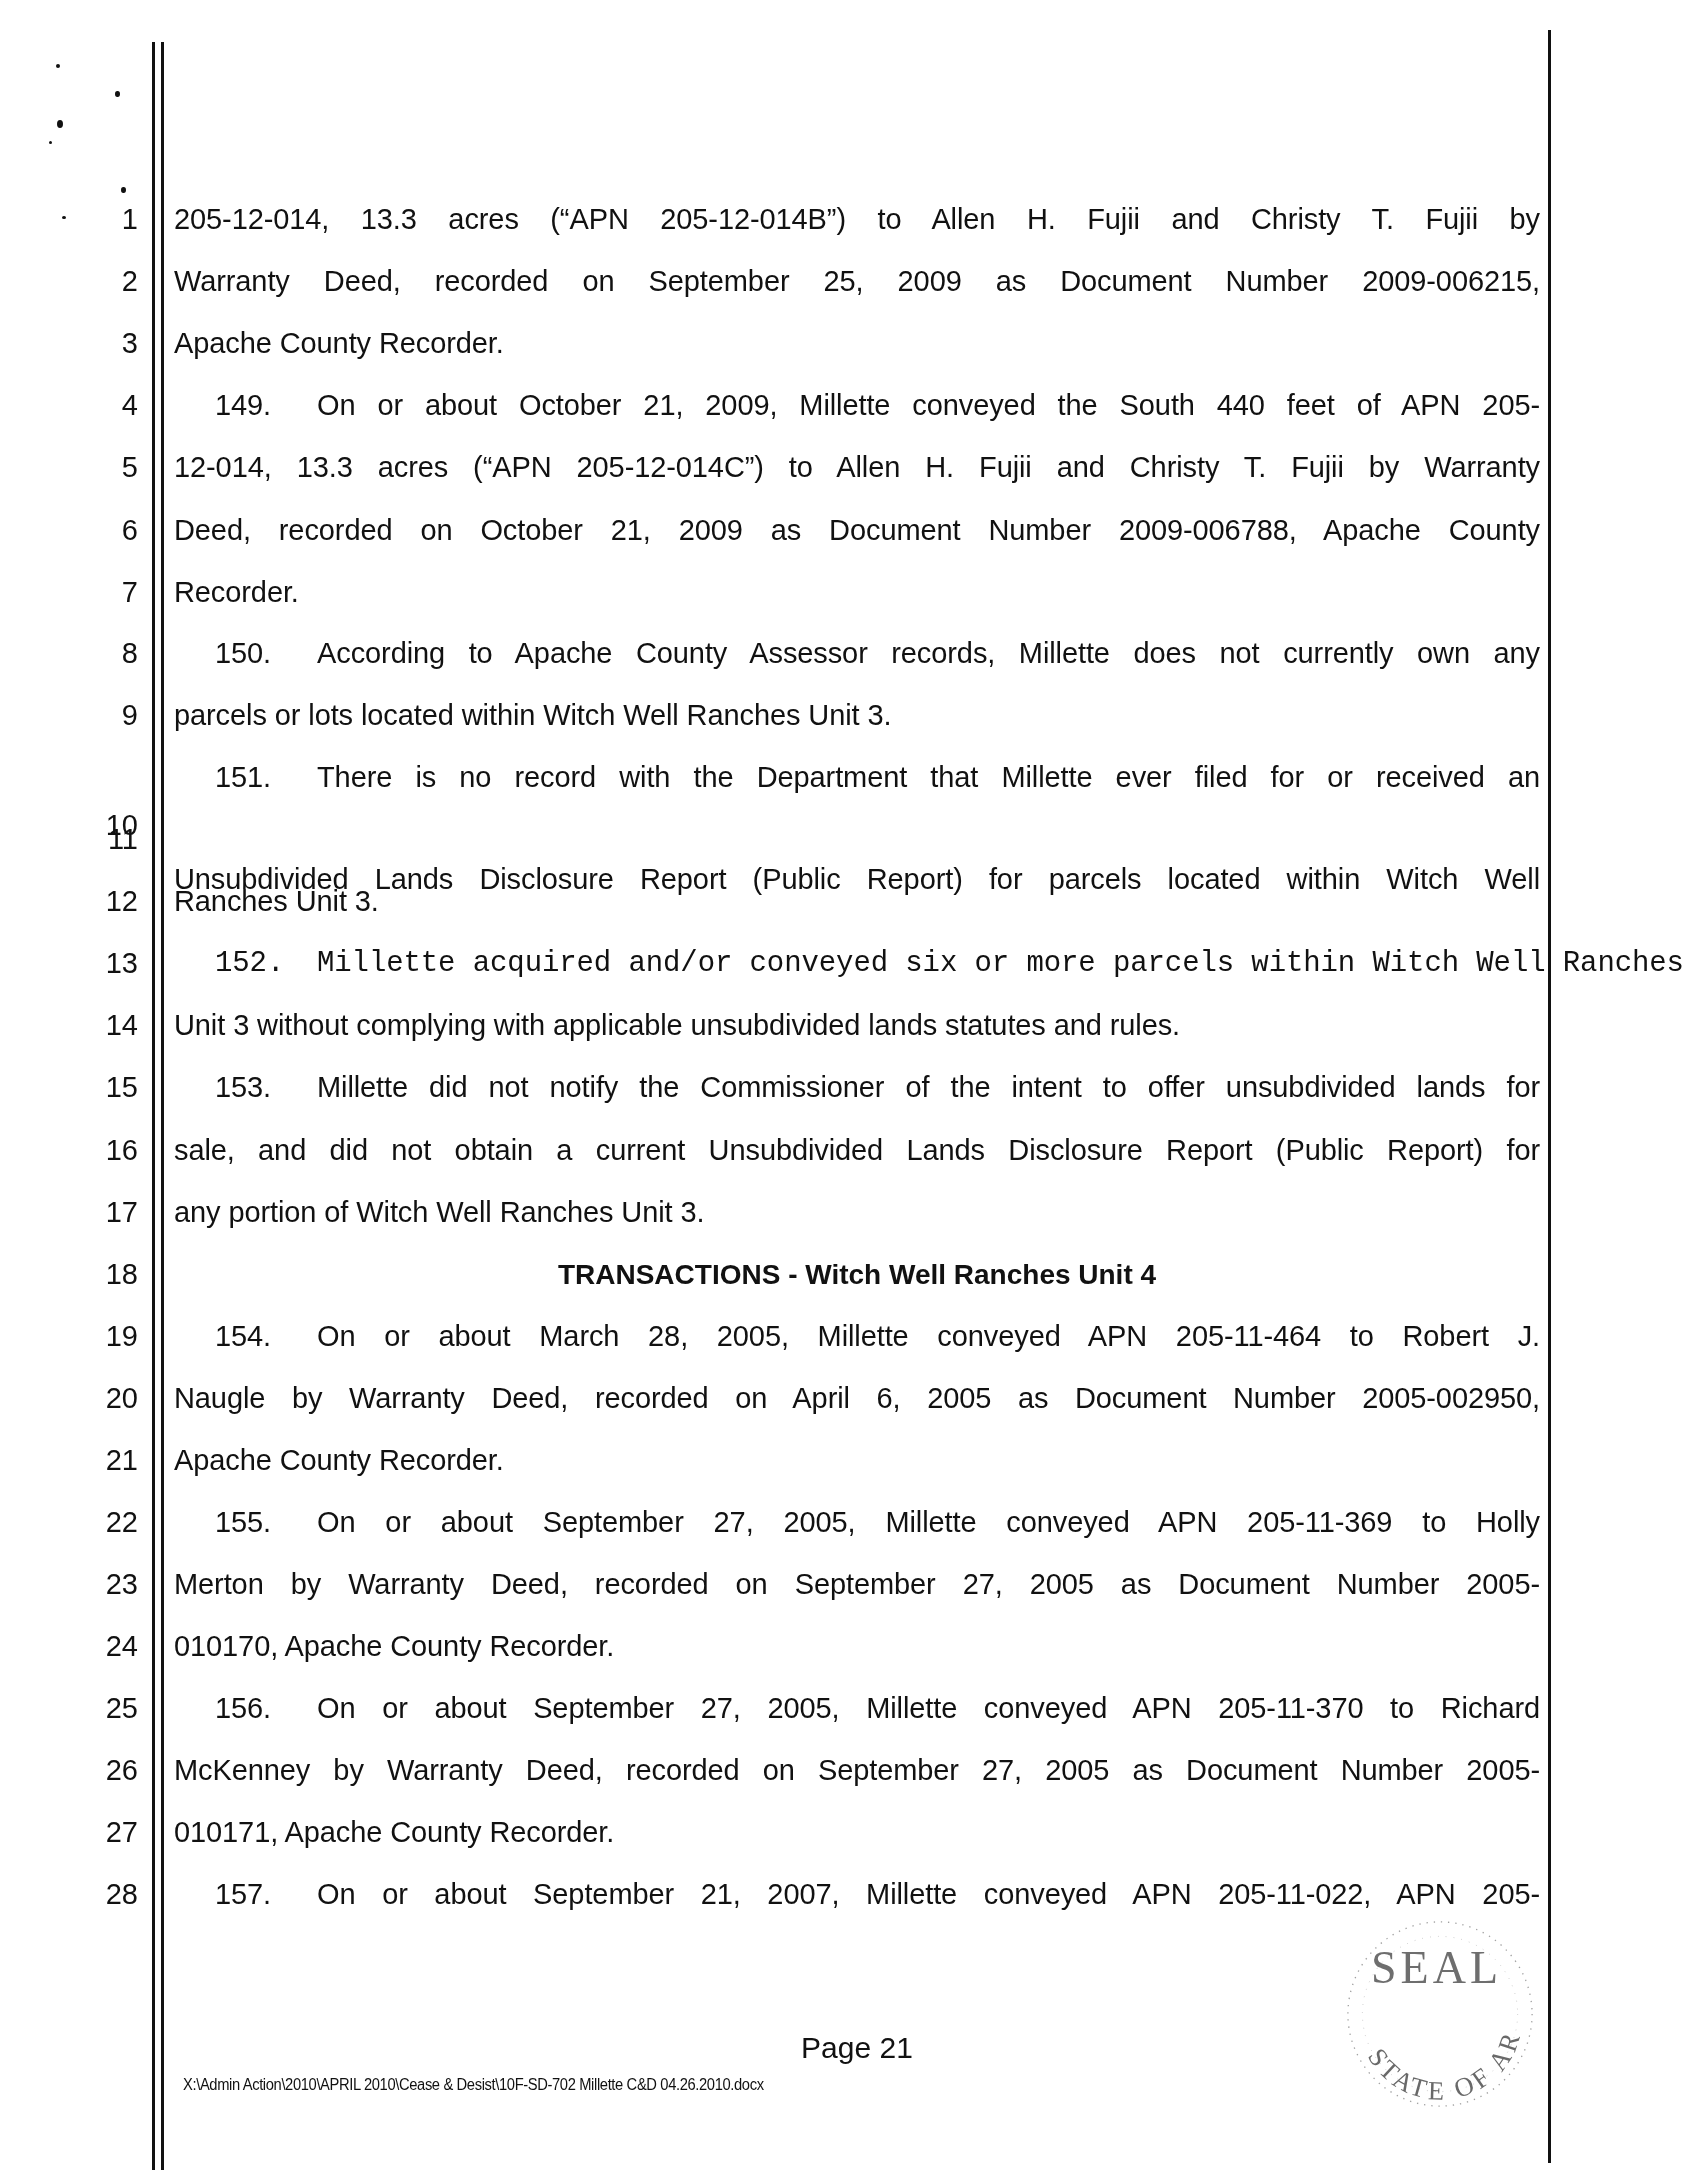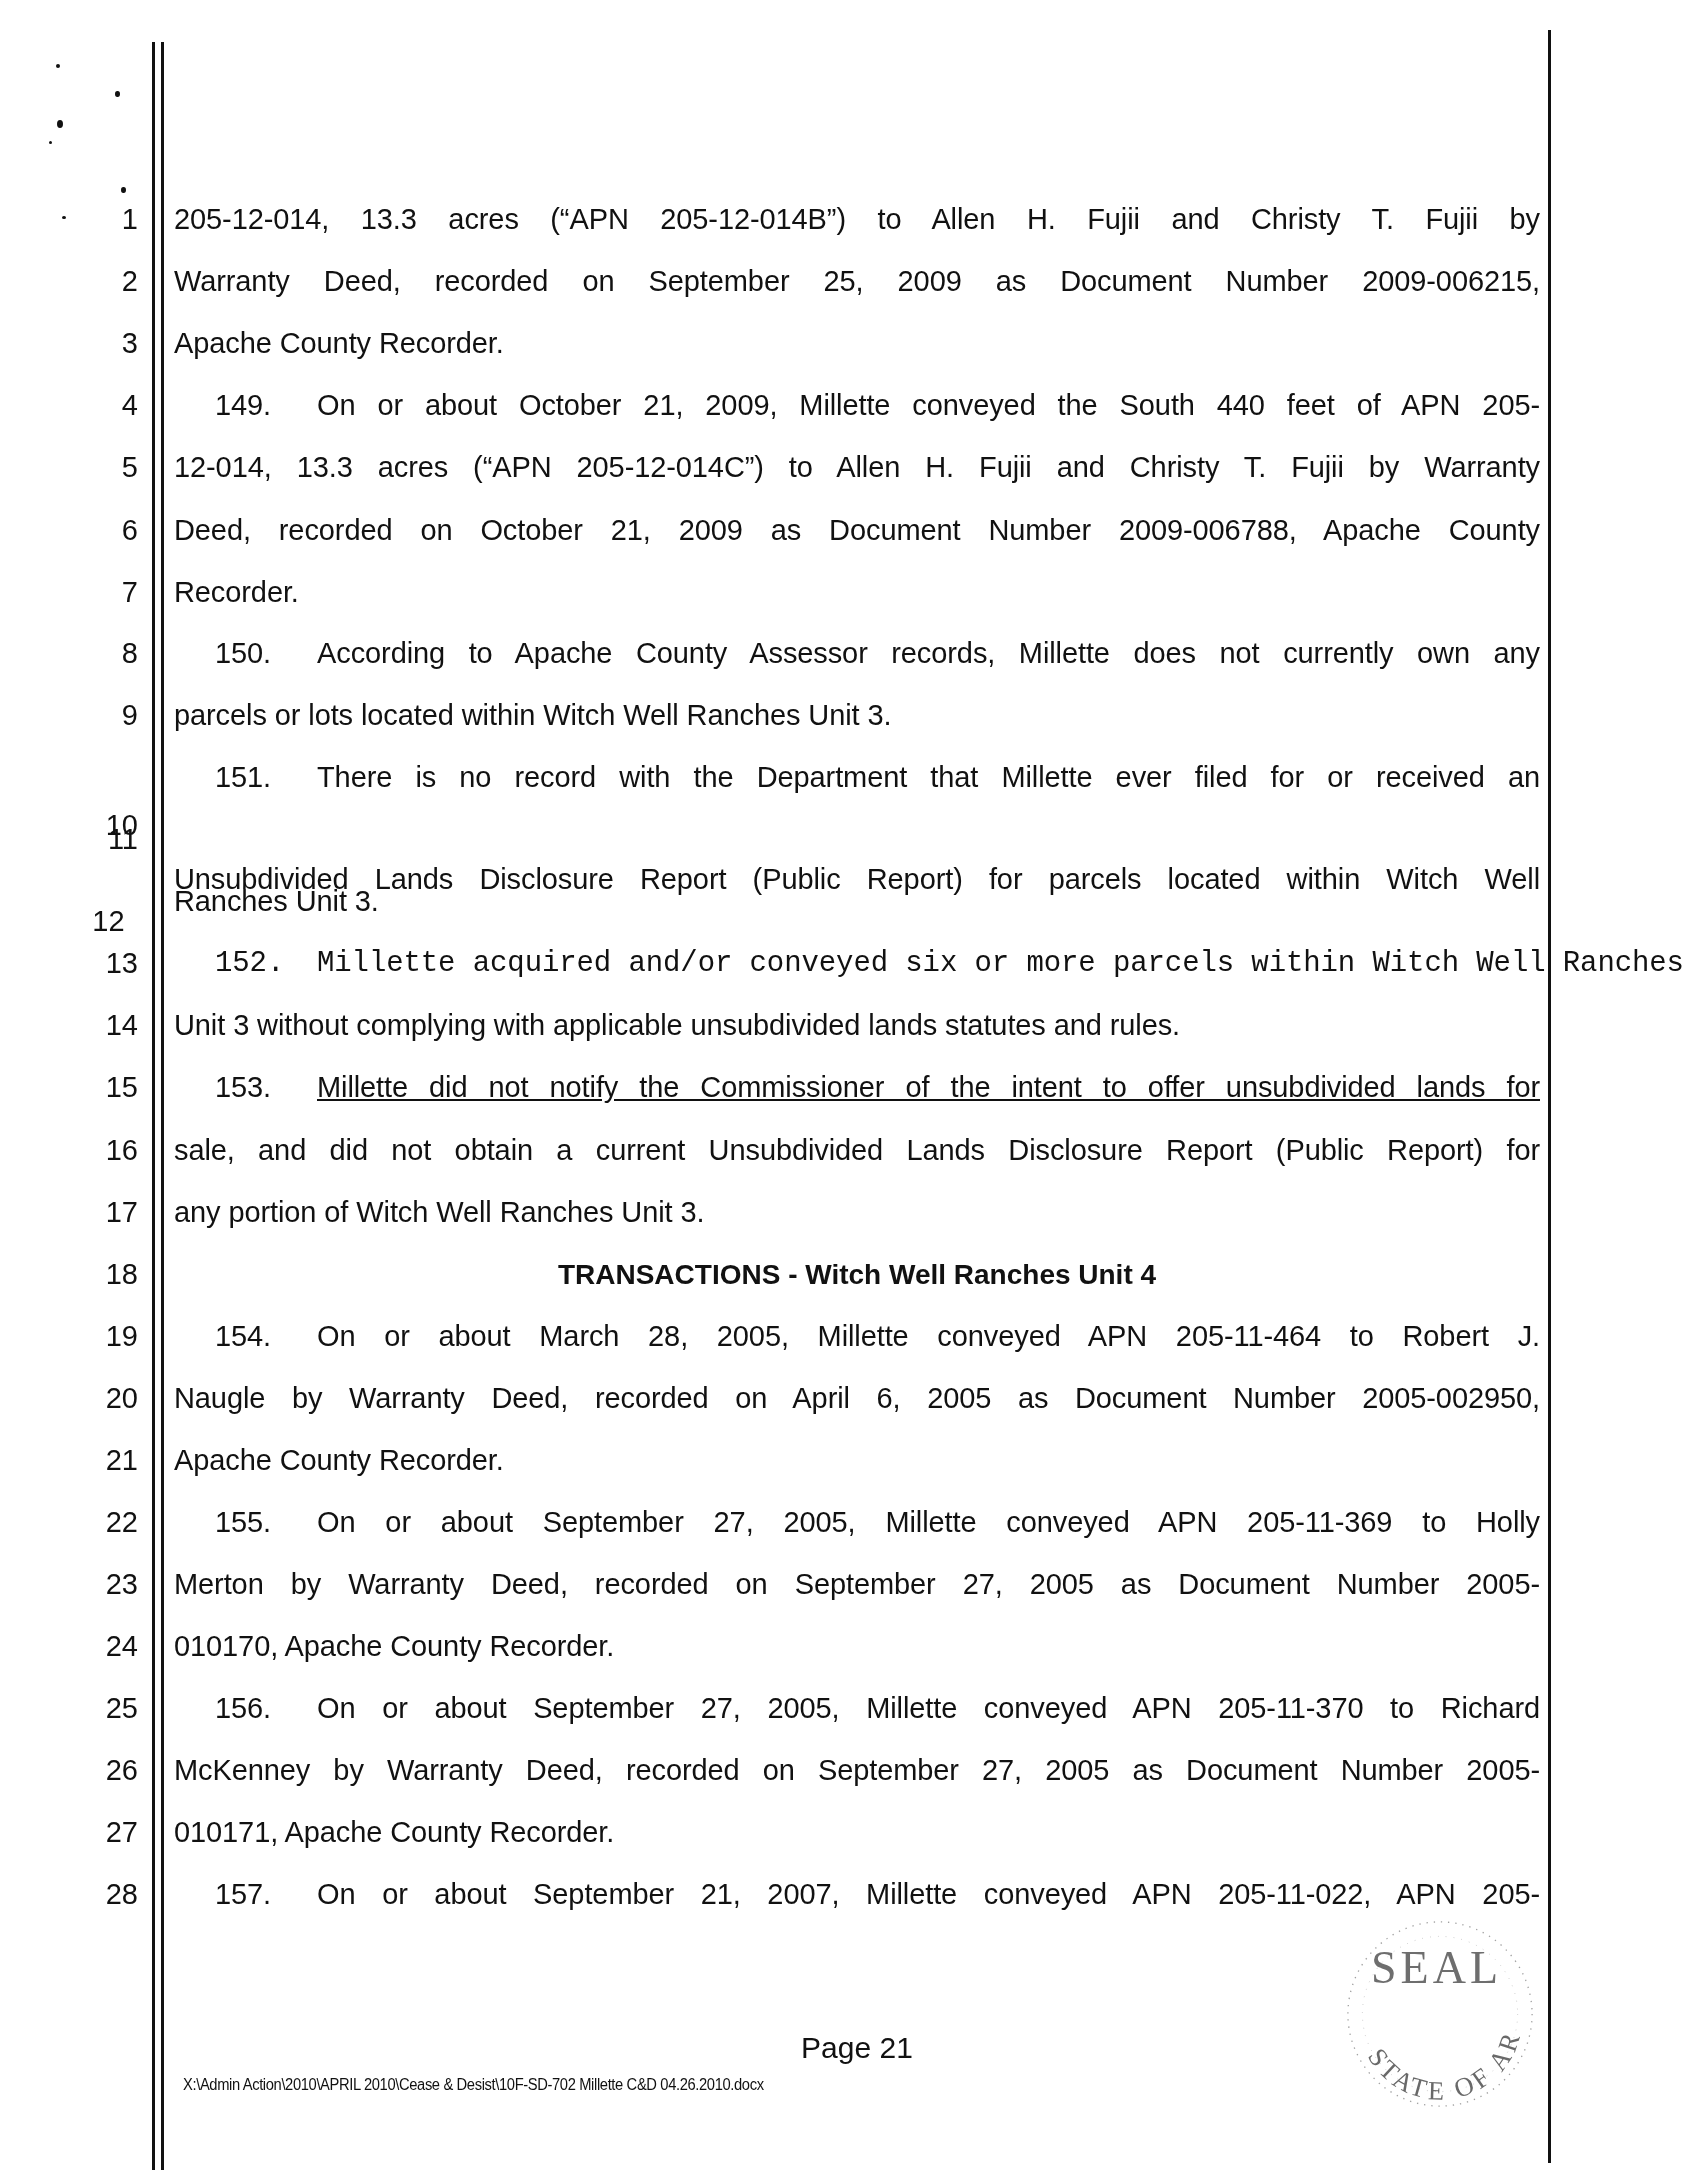--- a/index.html
+++ b/index.html
@@ -148,28 +148,28 @@
       <div class="line-num" style="top: 574px;">7</div>
       <div class="text-line" style="top: 574px;">Recorder.</div>
       <div class="line-num" style="top: 635px;">8</div>
       <div class="text-line justify" style="top: 635px; width: 1366px;"><span class="para-num">150.</span><span>According to Apache County Assessor records, Millette does not currently own any</span></div>
       <div class="line-num" style="top: 697px;">9</div>
       <div class="text-line" style="top: 697px;">parcels or lots located within Witch Well Ranches Unit 3.</div>
       <div class="line-num" style="top: 776px; margin-top: 31px;">10</div>
       <div class="text-line justify" style="top: 759px; width: 1366px;"><span class="para-num">151.</span><span>There is no record with the Department that Millette ever filed for or received an</span></div>
       <div class="line-num" style="top: 821px;">11</div>
       <div class="text-line justify" style="top: 861px;">Unsubdivided Lands Disclosure Report (Public Report) for parcels located within Witch Well</div>
-      <div class="line-num" style="top: 903px; text-align: center;">12</div>
+      <div class="line-num" style="top: 883px;">12</div>
       <div class="text-line" style="top: 883px;">Ranches Unit 3.</div>
       <div class="line-num" style="top: 945px;">13</div>
       <div class="text-line justify" style="top: 945px; width: 1366px; font-family: Liberation Mono, monospace;"><span class="para-num">152.</span><span>Millette acquired and/or conveyed six or more parcels within Witch Well Ranches</span></div>
       <div class="line-num" style="top: 1007px;">14</div>
       <div class="text-line" style="top: 1007px;">Unit 3 without complying with applicable unsubdivided lands statutes and rules.</div>
       <div class="line-num" style="top: 1069px;">15</div>
-      <div class="text-line justify" style="top: 1069px; width: 1366px; text-decoration: underline;"><span class="para-num">153.</span><span>Millette did not notify the Commissioner of the intent to offer unsubdivided lands for</span></div>
+      <div class="text-line justify" style="top: 1069px; width: 1366px;"><span class="para-num">153.</span><span>Millette did not notify the Commissioner of the intent to offer unsubdivided lands for</span></div>
       <div class="line-num" style="top: 1132px;">16</div>
       <div class="text-line justify" style="top: 1132px;">sale, and did not obtain a current Unsubdivided Lands Disclosure Report (Public Report) for</div>
       <div class="line-num" style="top: 1194px;">17</div>
       <div class="text-line" style="top: 1194px;">any portion of Witch Well Ranches Unit 3.</div>
       <div class="line-num" style="top: 1256px;">18</div>
       <div class="heading" style="top: 1256px;">TRANSACTIONS - Witch Well Ranches Unit 4</div>
       <div class="line-num" style="top: 1318px;">19</div>
       <div class="text-line justify" style="top: 1318px; width: 1366px;"><span class="para-num">154.</span><span>On or about March 28, 2005, Millette conveyed APN 205-11-464 to Robert J.</span></div>
       <div class="line-num" style="top: 1380px;">20</div>
       <div class="text-line justify" style="top: 1380px;">Naugle by Warranty Deed, recorded on April 6, 2005 as Document Number 2005-002950,</div>

